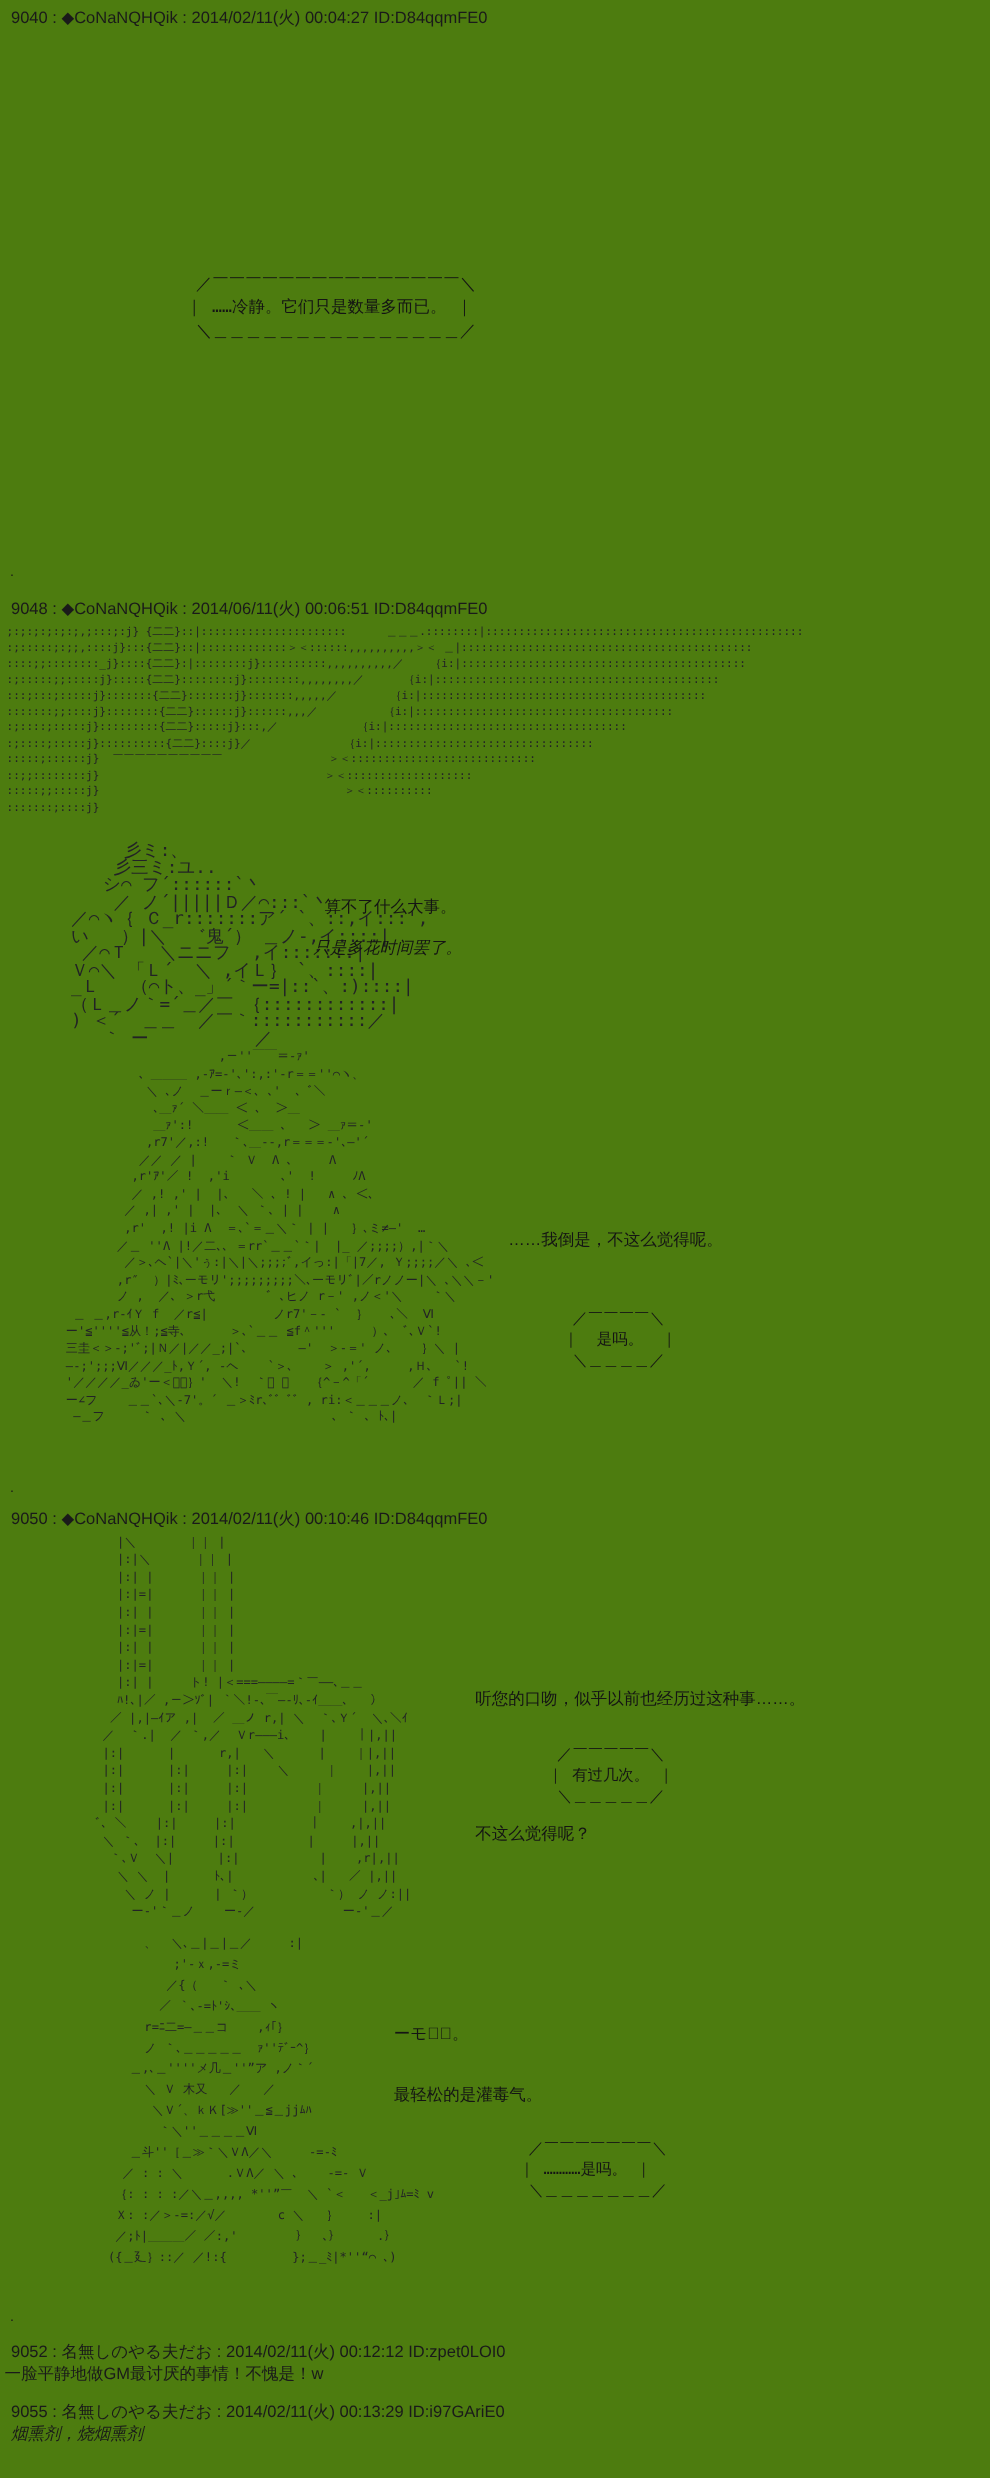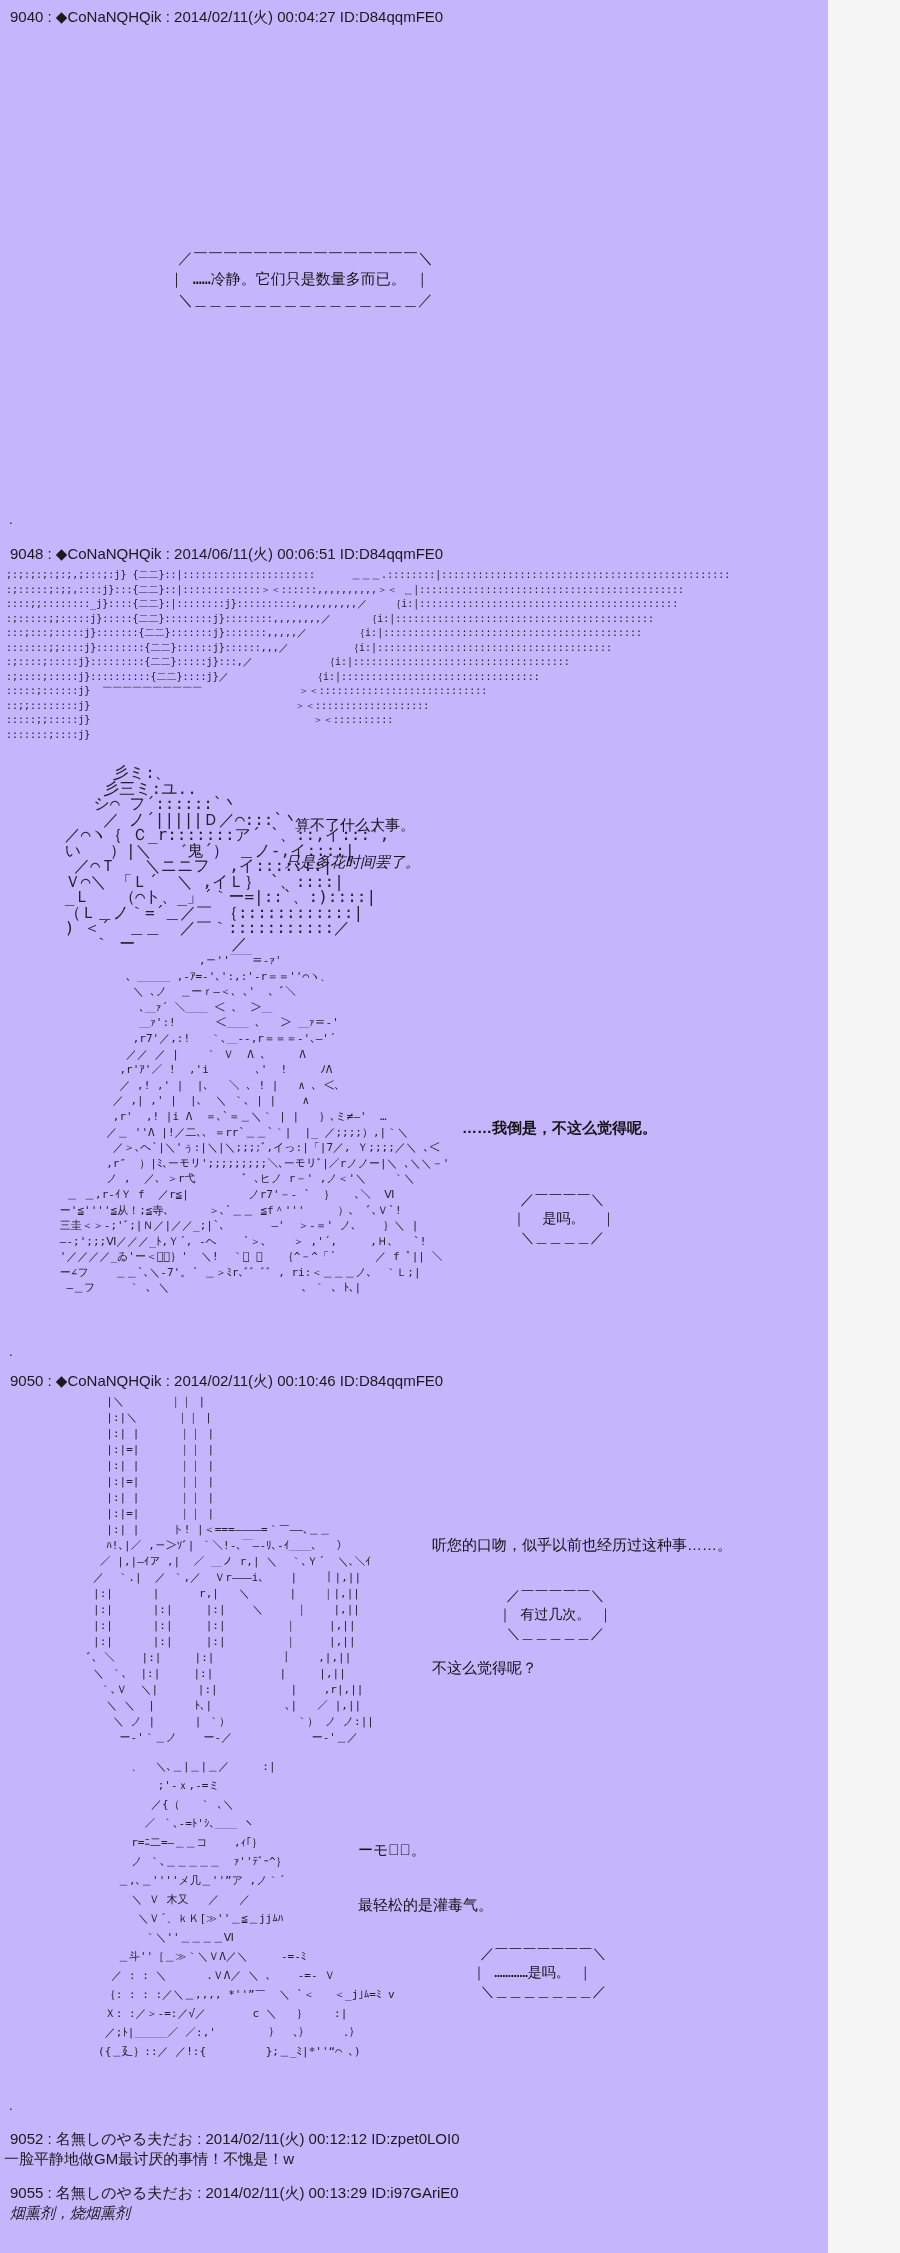--- a/index.html
+++ b/index.html
@@ -1,21 +1,21 @@
 <!DOCTYPE html>
 <html><head>
 <meta charset="utf-8">
 <style>
   html,body{margin:0;padding:0;background:#f5f5f6;}
   .page{
     position:relative;
-    width:828px;
+    width:900px;
     height:2253px;
     margin:0;
-    background:#c4b5fd;
+    background:#4d7c0f;
     color:#1e1e1e;
     font-family:"Liberation Sans",sans-serif;
     overflow:hidden;
   }
   .hdr{
     position:absolute;
     font-size:15px;
     line-height:18px;
     white-space:pre;
     color:#1a1a1a;
@@ -120,21 +120,21 @@
           ,r″  ）|ﾐ､ーモリ';;;;;;;;;＼､ーモリﾞ|／rノノー|＼ ､＼＼－'
           ノ ,  ／､ ＞r弋       ﾞ ､ヒノ r－' ,ノ＜'＼    ｀＼
     ＿ ＿,r-ｲＹ f  ／r≦|         ノr7'－- `  ｝   ､＼  Ⅵ
    ー'≦''''≦从！;≦寺､      ＞､`＿＿ ≦f＾'''     ）､  ﾞ､Ｖ`!
    三圭＜＞-;'ﾞ;|Ｎ／|／／_;|`､       ―'  ＞-＝' ノ､    ｝＼ |
    ―-;';;;Ⅵ／／／_ﾄ,Ｙ´, -ヘ    `＞､    ＞ ,'´,     ,Ｈ､   `!
    '／／／／_ゐ'ー＜｀ﾞ｝'  ＼!  ｀､ ､   ｛^－^「´      ／ f ﾟ|| ＼
    ー∠フ    ＿＿`､＼-7'。´ ＿＞ﾐr､ﾞﾞ ﾞﾞ , ri:＜＿＿＿ノ､  ｀Ｌ;|
     ―＿フ     ｀ ､ ＼                    ､ ｀ ､ ﾄ､|</pre>
 
-  <div class="dlg" style="left:462px;top:1118px;font-weight:bold;">……我倒是，不这么觉得呢。</div>
+  <div class="dlg" style="left:462px;top:1118px;">……我倒是，不这么觉得呢。</div>
 
   <pre class="bbl bbl-s" style="left:512px;top:1190px;margin:0;"> ／￣￣￣￣＼
 ｜  是吗。  ｜
  ＼＿＿＿＿／</pre>
 
   <div class="dot" style="left:9px;top:1344px;">.</div>
 
   <div class="hdr" style="left:10px;top:1372px;">9050 : ◆CoNaNQHQik : 2014/02/11(火) 00:10:46 ID:D84qqmFE0</div>
 
   <pre class="aa aa-fig" style="left:60px;top:1394px;margin:0;">       |＼       ｜｜ |

